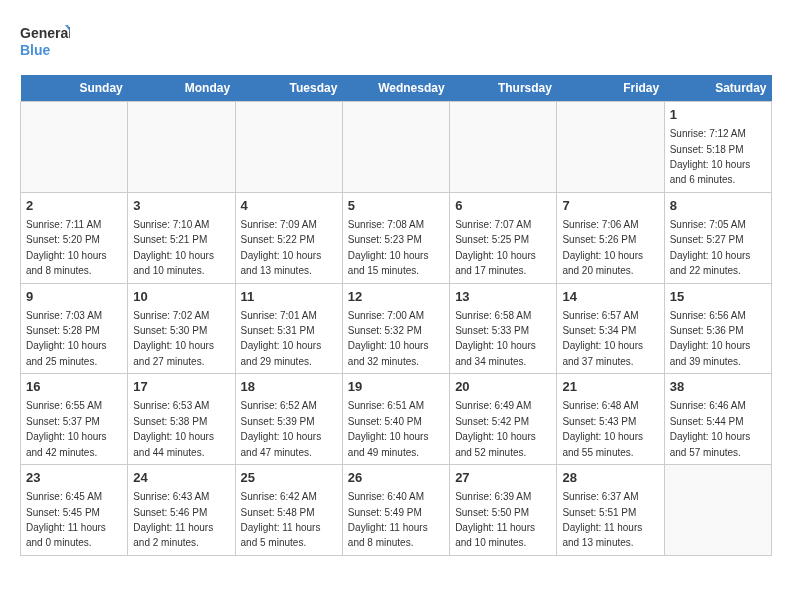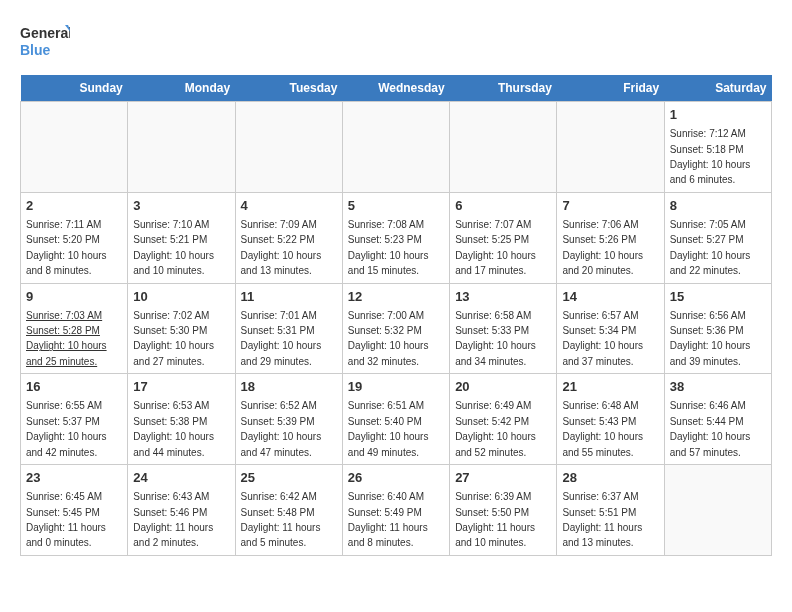--- a/index.html
+++ b/index.html
@@ -132,21 +132,21 @@
         <td><span class="day-number">7</span><span class="day-info" style="white-space: pre-line;">Sunrise: 7:06 AM
 Sunset: 5:26 PM
 Daylight: 10 hours
 and 20 minutes.</span></td>
         <td><span class="day-number">8</span><span class="day-info" style="white-space: pre-line;">Sunrise: 7:05 AM
 Sunset: 5:27 PM
 Daylight: 10 hours
 and 22 minutes.</span></td>
       </tr>
       <tr>
-        <td><span class="day-number">9</span><span class="day-info" style="white-space: pre-line; text-decoration: underline;">Sunrise: 7:03 AM
+        <td><span class="day-number">9</span><span class="day-info" style="white-space: pre-line;">Sunrise: 7:03 AM
 Sunset: 5:28 PM
 Daylight: 10 hours
 and 25 minutes.</span></td>
         <td><span class="day-number">10</span><span class="day-info" style="white-space: pre-line;">Sunrise: 7:02 AM
 Sunset: 5:30 PM
 Daylight: 10 hours
 and 27 minutes.</span></td>
         <td><span class="day-number">11</span><span class="day-info" style="white-space: pre-line;">Sunrise: 7:01 AM
 Sunset: 5:31 PM
 Daylight: 10 hours

